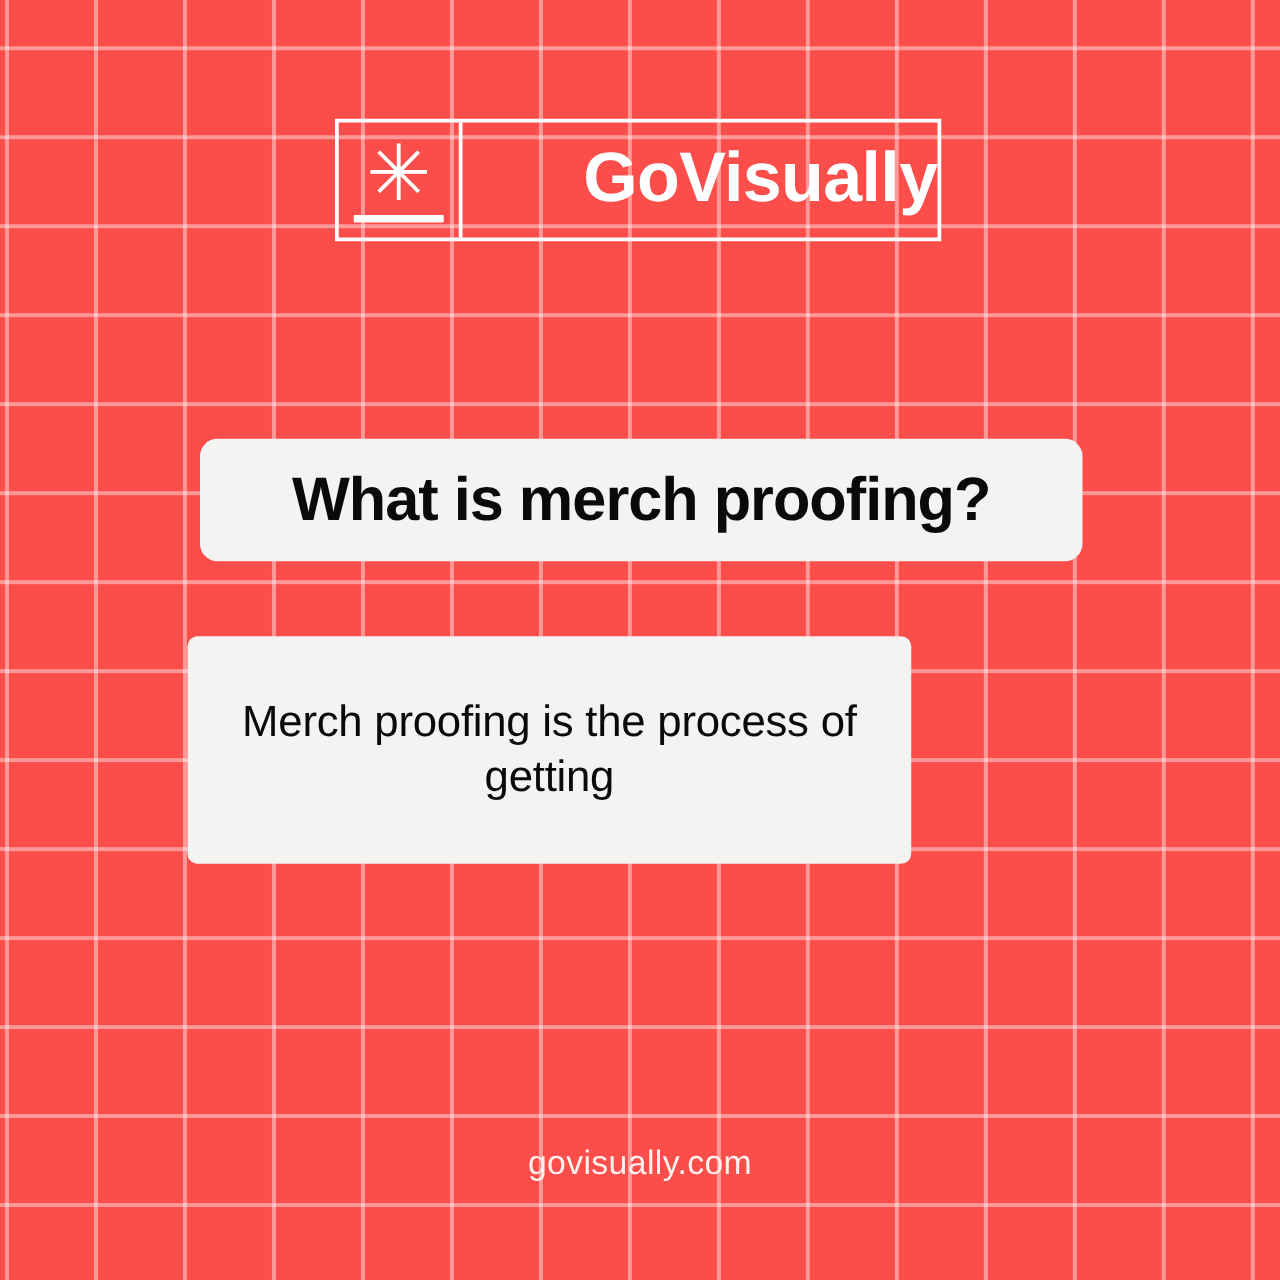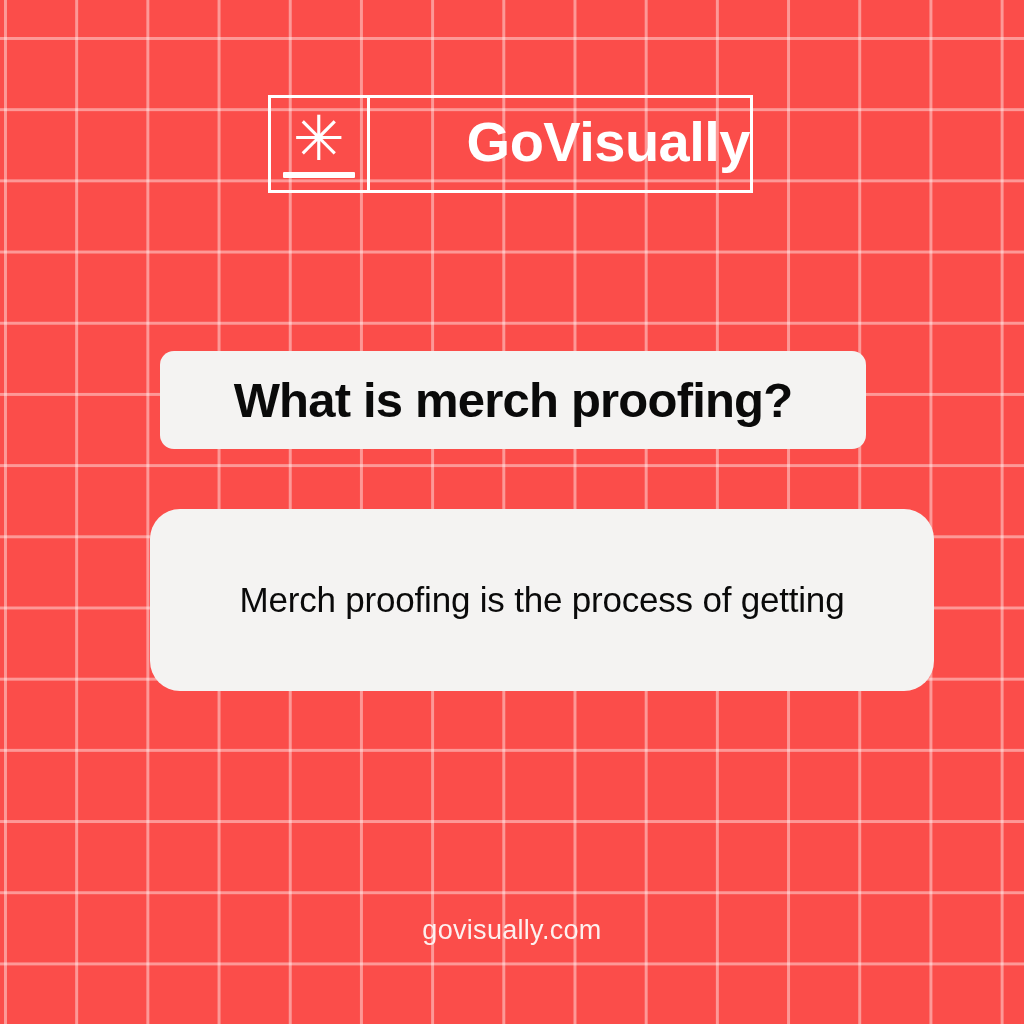--- a/index.html
+++ b/index.html
@@ -121,23 +121,23 @@
     font-size: 49px;
     font-weight: 700;
     letter-spacing: -0.8px;
     line-height: 1;
     text-align: center;
     white-space: nowrap;
   }
   .card-body {
     left: 150px;
     top: 509px;
-    width: 784px;
+    width: 579px;
     height: 182px;
-    border-radius: 30px;
+    border-radius: 8px;
     padding: 0 26px;
   }
   .card-body .body-text {
     color: #0a0a0a;
     font-size: 35px;
     font-weight: 400;
     line-height: 1.26;
     text-align: center;
     letter-spacing: -0.2px;
   }

